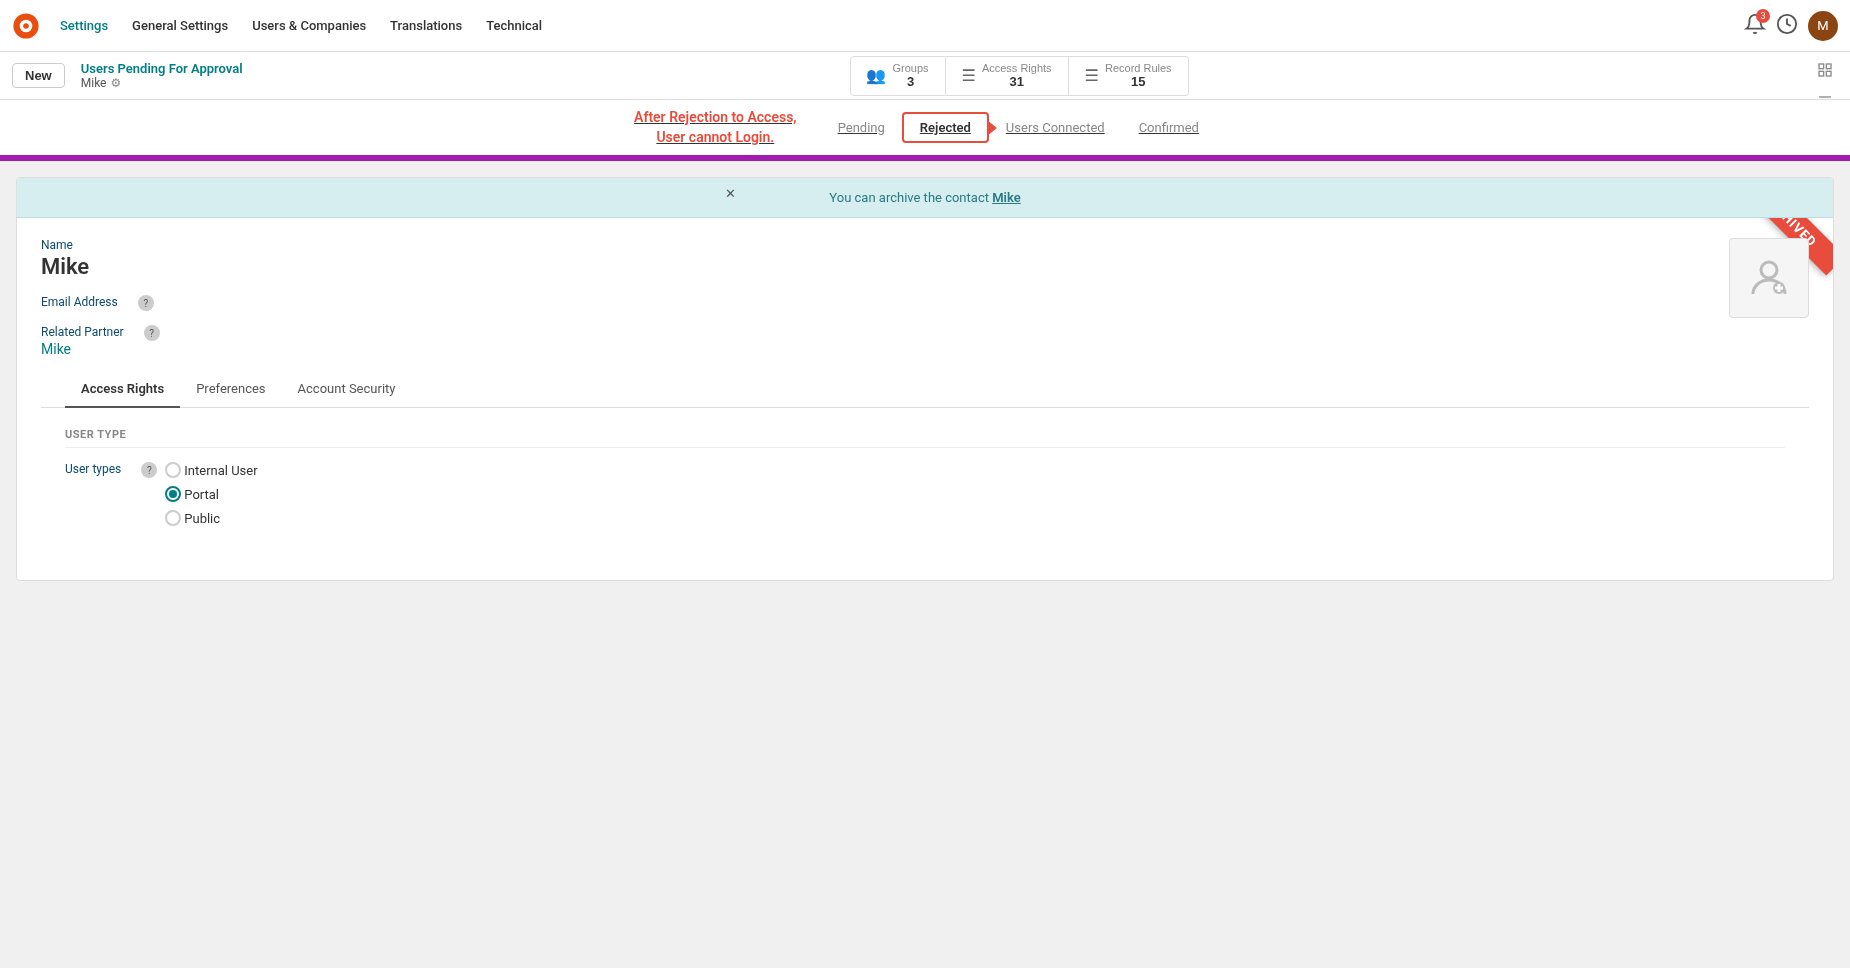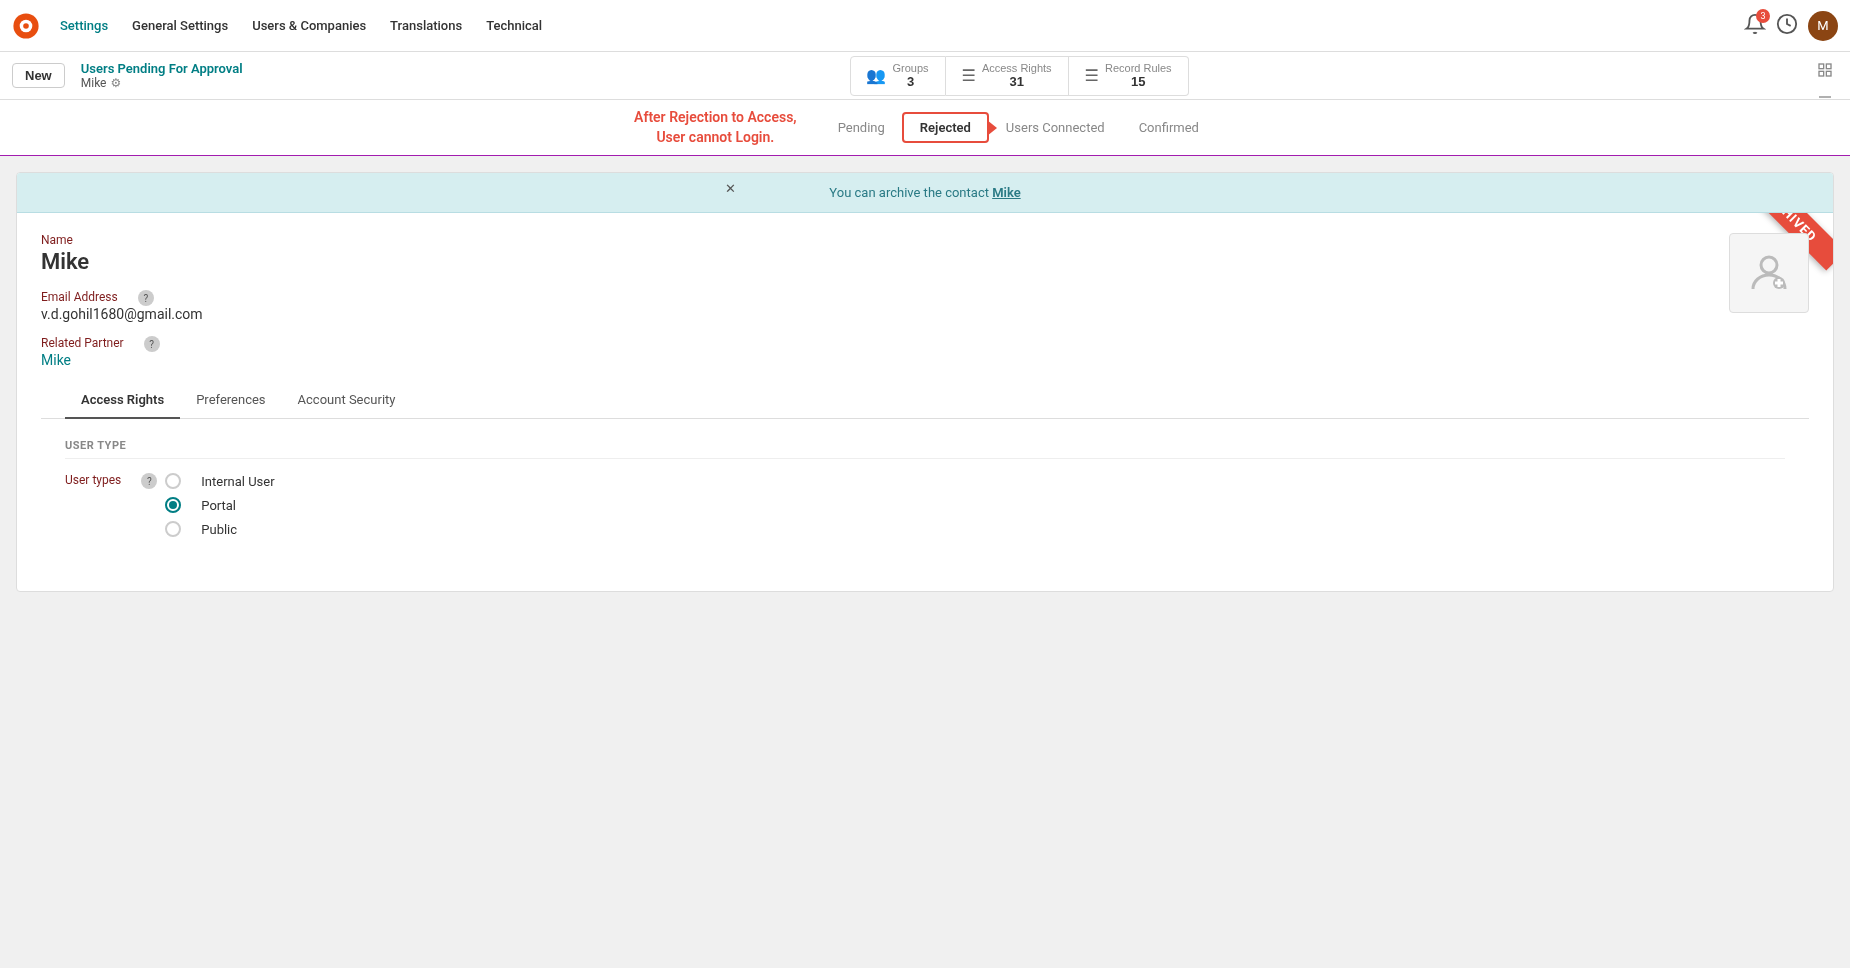--- a/index.html
+++ b/index.html
@@ -61,22 +61,23 @@
     .stat-btn + .stat-btn { border-left: none; }
     .stat-icon { font-size: 16px; color: #666; }
     .stat-label { font-size: 11px; color: #888; line-height: 1; }
     .stat-count { font-size: 13px; font-weight: 600; }
     .toolbar-right { display: flex; align-items: center; gap: 8px; margin-left: 16px; font-size: 13px; color: #555; flex-direction: column; }
     .view-btn { cursor: pointer; color: #888; padding: 2px; }
 
     
     .status-bar {
       display: flex; align-items: center; justify-content: center;
-      background: #fff; border-bottom: 1px solid #a21caf; padding: 8px 16px;
+      background: #fff; border-bottom: 6px solid #a21caf; padding: 8px 16px;
       position: relative;
+      text-decoration: underline;
     }
     .rejection-msg {
       color: #e74c3c; font-size: 14px; font-weight: 600; text-align: center;
       line-height: 1.4; margin-right: 24px;
     }
     .status-steps { display: flex; align-items: center; gap: 0; }
     .status-step {
       padding: 6px 16px; font-size: 13px; color: #888; cursor: pointer;
       border: 1px solid transparent; background: #fff; position: relative;
     }
@@ -115,21 +116,21 @@
     .alert-close {
       position: absolute; top: 8px; left: 50%; margin-left: -200px;
       color: #555; cursor: pointer; font-size: 13px;
     }
     .alert-title { color: #2a7a85; font-size: 14px; font-weight: 600; margin-bottom: 2px; }
     .alert-subtitle { color: #2a7a85; font-size: 13px; }
     .alert-link { color: #2a7a85; font-weight: 600; text-decoration: underline; cursor: pointer; }
 
     
     .form-body { padding: 20px 24px 24px; }
-    .field-label { font-size: 12px; color: #7f1d1d; margin-bottom: 2px; }
+    .field-label { font-size: 12px; color: #0c4a6e; margin-bottom: 2px; }
     .field-value { font-size: 22px; font-weight: 600; color: #333; margin-bottom: 16px; }
     .field-email { font-size: 14px; color: #333; margin-bottom: 4px; }
     .field-section { margin-bottom: 14px; }
     .field-row { display: flex; gap: 20px; align-items: center; }
     .help-icon {
       width: 16px; height: 16px; background: #ccc; border-radius: 50%;
       display: inline-flex; align-items: center; justify-content: center;
       font-size: 10px; color: #555; cursor: pointer;
     }
     .related-link { color: #017e84; cursor: pointer; font-size: 14px; }
@@ -152,21 +153,21 @@
 
     
     .tab-content { padding: 20px 24px; }
     .section-title {
       font-size: 11px; font-weight: 700; color: #888; letter-spacing: 0.5px;
       text-transform: uppercase; margin-bottom: 14px;
       border-bottom: 1px solid #eee; padding-bottom: 6px;
     }
     .user-type-row { display: flex; align-items: flex-start; gap: 8px; margin-bottom: 10px; }
     .radio-group { display: flex; flex-direction: column; gap: 8px; }
-    .radio-item { display: flex; align-items: center; gap: 20px; font-size: 13px; cursor: pointer; }
+    .radio-item { display: flex; align-items: center; gap: 3px; font-size: 13px; cursor: pointer; }
     .radio-circle {
       width: 16px; height: 16px; border-radius: 50%; border: 2px solid #ccc;
       display: flex; align-items: center; justify-content: center; flex-shrink: 0;
     }
     .radio-circle.checked { border-color: #017e84; }
     .radio-circle.checked::after {
       content: ''; width: 8px; height: 8px;
       background: #017e84; border-radius: 50%;
     }
   </style>
@@ -303,21 +304,20 @@
       <div class="field-section">
         <div class="field-label">Name</div>
         <div class="field-value">Mike</div>
       </div>
 
       <div class="field-section">
         <div class="field-row">
           <div class="field-label">Email Address</div>
           <span class="help-icon">?</span>
         </div>
-        <div class="field-email">v.d.gohil1680@gmail.com</div>
       </div>
 
       <div class="field-section">
         <div class="field-row">
           <div class="field-label">Related Partner</div>
           <span class="help-icon">?</span>
         </div>
         <div>
           <a class="related-link">Mike</a>
         </div>

